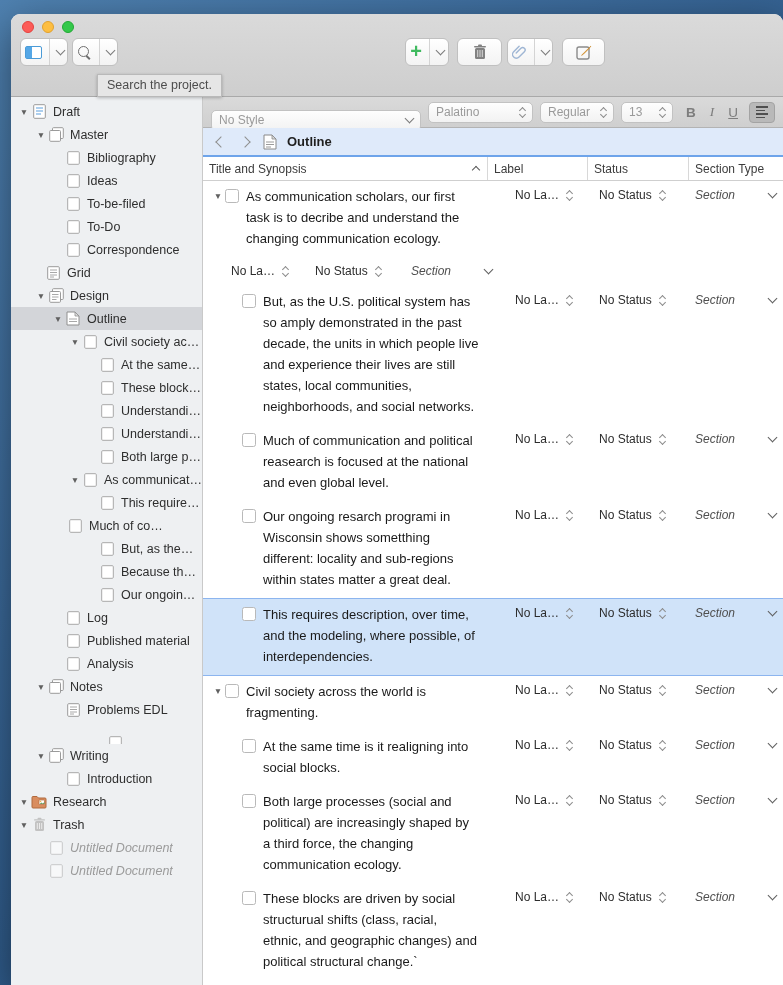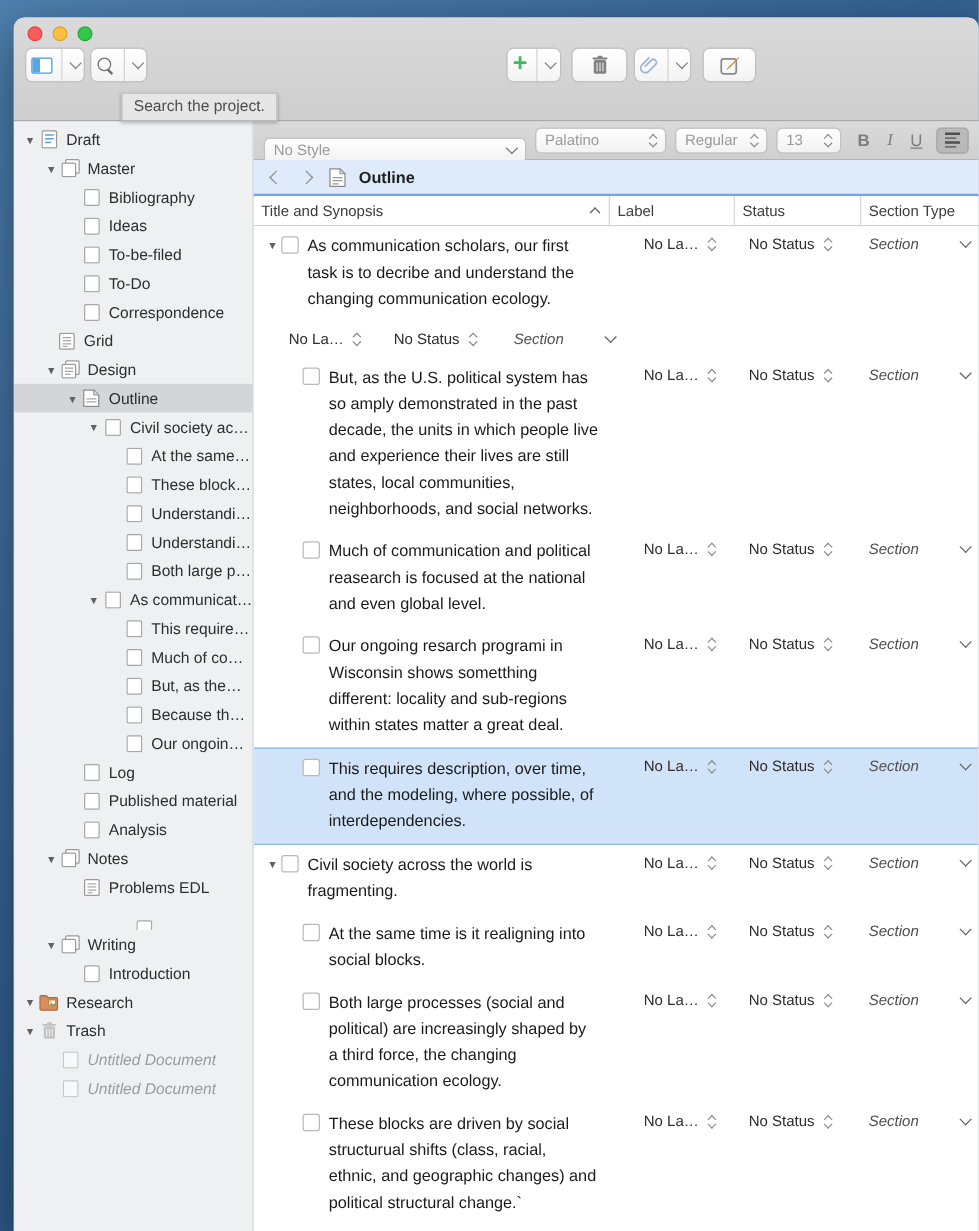--- a/index.html
+++ b/index.html
@@ -397,21 +397,21 @@
         </div>
         <div class="side-item" style="padding-left: 74px;">
           <span class="tri"></span>
           <span class="side-icon">
             <svg width="13" height="14" viewBox="0 0 13 14">
               <rect x="0.7" y="0.7" width="11.6" height="12.6" rx="1" fill="#fff" stroke="#a8a8a8"></rect>
             </svg>
           </span>
           <span class="side-label">This require…</span>
         </div>
-        <div class="side-item" style="padding-left: 74px; text-align: center;">
+        <div class="side-item" style="padding-left: 42px; text-align: center;">
           <span class="tri"></span>
           <span class="side-icon">
             <svg width="13" height="14" viewBox="0 0 13 14">
               <rect x="0.7" y="0.7" width="11.6" height="12.6" rx="1" fill="#fff" stroke="#a8a8a8"></rect>
             </svg>
           </span>
           <span class="side-label">Much of co…</span>
         </div>
         <div class="side-item" style="padding-left: 74px;">
           <span class="tri"></span>

